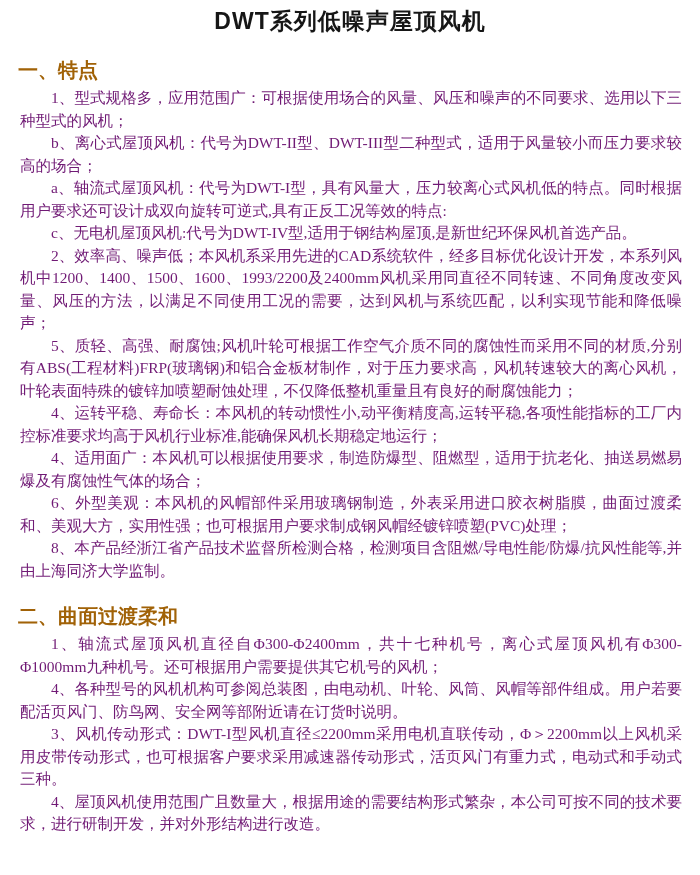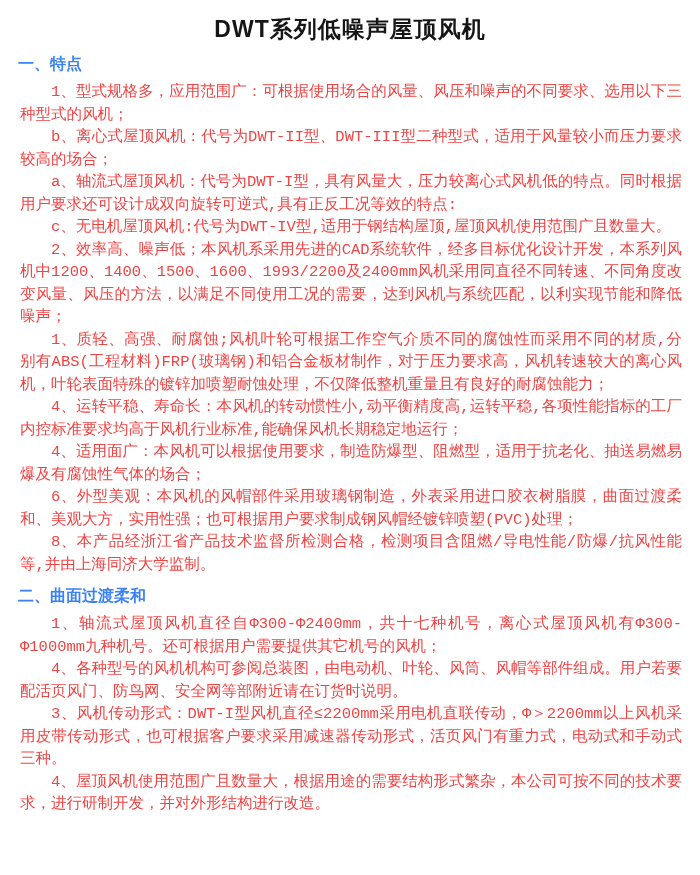--- a/index.html
+++ b/index.html
@@ -14,67 +14,67 @@
     color: #1f1f1f;
   }
   .page {
     width: 700px;
     height: 875px;
     box-sizing: border-box;
     background: #ffffff;
   }
   .doc-title {
     margin: 0;
-    padding-top: 14px;
+    padding-top: 6px;
     text-align: center;
     font-family: "Liberation Sans", sans-serif;
     font-weight: bold;
     font-size: 23px;
     line-height: 30px;
     letter-spacing: 1px;
     color: #161616;
   }
   .sec-heading {
-    margin: 7px 0 4px 18px;
+    margin: 21px 0 4px 18px;
     font-family: "Liberation Sans", sans-serif;
     font-weight: bold;
-    font-size: 16px;
+    font-size: 20px;
     line-height: 26px;
-    color: #3b82f6;
+    color: #a16207;
   }
   .sec-body {
     margin: 0 18px 0 20px;
-    font-family: Liberation Mono, monospace;
+    font-family: Liberation Serif, serif;
     font-size: 15.5px;
     line-height: 22.5px;
     text-align: justify;
-    color: #ef4444;
+    color: #701a75;
   }
   .sec-body p {
     margin: 0;
     padding: 0;
     text-indent: 2em;
   }
 </style>
 </head>
 <body>
 
 <div class="page">
 
   <h1 class="doc-title">DWT系列低噪声屋顶风机</h1>
 
   <h2 class="sec-heading">一、特点</h2>
 
   <div class="sec-body">
     <p>1、型式规格多，应用范围广：可根据使用场合的风量、风压和噪声的不同要求、选用以下三种型式的风机；</p>
     <p>b、离心式屋顶风机：代号为DWT-II型、DWT-III型二种型式，适用于风量较小而压力要求较高的场合；</p>
     <p>a、轴流式屋顶风机：代号为DWT-I型，具有风量大，压力较离心式风机低的特点。同时根据用户要求还可设计成双向旋转可逆式,具有正反工况等效的特点:</p>
-    <p>c、无电机屋顶风机:代号为DWT-IV型,适用于钢结构屋顶,屋顶风机使用范围广且数量大。</p>
+    <p>c、无电机屋顶风机:代号为DWT-IV型,适用于钢结构屋顶,是新世纪环保风机首选产品。</p>
     <p>2、效率高、噪声低；本风机系采用先进的CAD系统软件，经多目标优化设计开发，本系列风机中1200、1400、1500、1600、1993/2200及2400mm风机采用同直径不同转速、不同角度改变风量、风压的方法，以满足不同使用工况的需要，达到风机与系统匹配，以利实现节能和降低噪声；</p>
-    <p>1、质轻、高强、耐腐蚀;风机叶轮可根据工作空气介质不同的腐蚀性而采用不同的材质,分别有ABS(工程材料)FRP(玻璃钢)和铝合金板材制作，对于压力要求高，风机转速较大的离心风机，叶轮表面特殊的镀锌加喷塑耐蚀处理，不仅降低整机重量且有良好的耐腐蚀能力；</p>
+    <p>5、质轻、高强、耐腐蚀;风机叶轮可根据工作空气介质不同的腐蚀性而采用不同的材质,分别有ABS(工程材料)FRP(玻璃钢)和铝合金板材制作，对于压力要求高，风机转速较大的离心风机，叶轮表面特殊的镀锌加喷塑耐蚀处理，不仅降低整机重量且有良好的耐腐蚀能力；</p>
     <p>4、运转平稳、寿命长：本风机的转动惯性小,动平衡精度高,运转平稳,各项性能指标的工厂内控标准要求均高于风机行业标准,能确保风机长期稳定地运行；</p>
     <p>4、适用面广：本风机可以根据使用要求，制造防爆型、阻燃型，适用于抗老化、抽送易燃易爆及有腐蚀性气体的场合；</p>
     <p>6、外型美观：本风机的风帽部件采用玻璃钢制造，外表采用进口胶衣树脂膜，曲面过渡柔和、美观大方，实用性强；也可根据用户要求制成钢风帽经镀锌喷塑(PVC)处理；</p>
     <p>8、本产品经浙江省产品技术监督所检测合格，检测项目含阻燃/导电性能/防爆/抗风性能等,并由上海同济大学监制。</p>
   </div>
 
   <h2 class="sec-heading">二、曲面过渡柔和</h2>
 
   <div class="sec-body">
     <p>1、轴流式屋顶风机直径自Φ300-Φ2400mm，共十七种机号，离心式屋顶风机有Φ300-Φ1000mm九种机号。还可根据用户需要提供其它机号的风机；</p>

